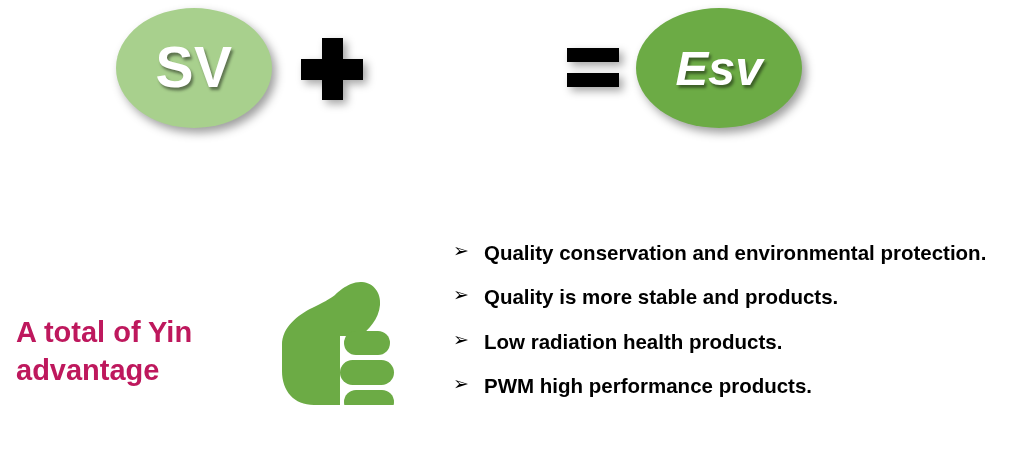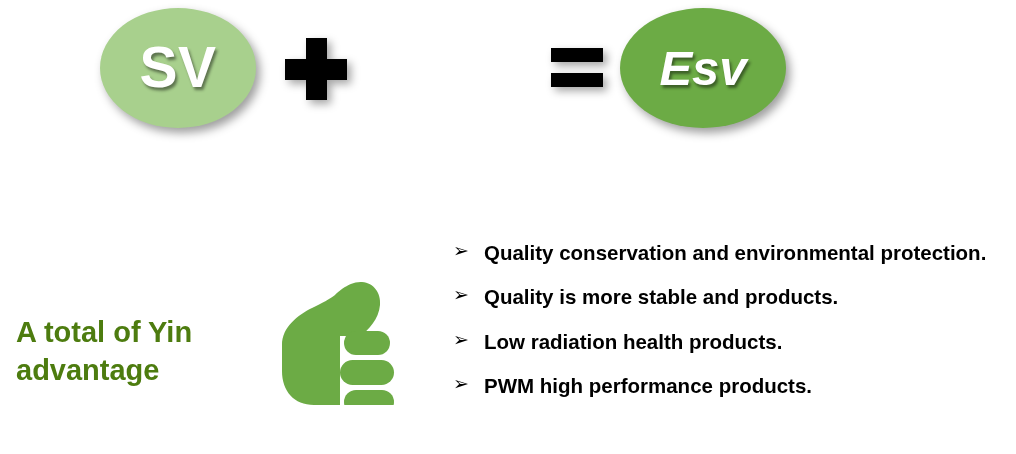--- a/index.html
+++ b/index.html
@@ -20,21 +20,21 @@
     position: absolute;
     left: 0;
     top: 0;
     width: 1016px;
     height: 454px;
   }
 
   
   .equation-row {
     position: absolute;
-    left: 0;
+    left: 16px;
     top: 0;
     width: 823px;
     height: 145px;
   }
 
   .bubble {
     position: absolute;
     border-radius: 50%;
     display: flex;
     align-items: center;
@@ -138,21 +138,21 @@
     height: 219px;
   }
 
   .advantage-heading {
     position: absolute;
     left: 16px;
     top: 78px;
     width: 250px;
     font-size: 29px;
     font-weight: bold;
-    color: #4d7c0f;
+    color: #be185d;
     line-height: 1.32;
     white-space: pre-line;
   }
 
   .thumb-icon {
     position: absolute;
     left: 278px;
     top: 18px;
     width: 118px;
     height: 152px;

